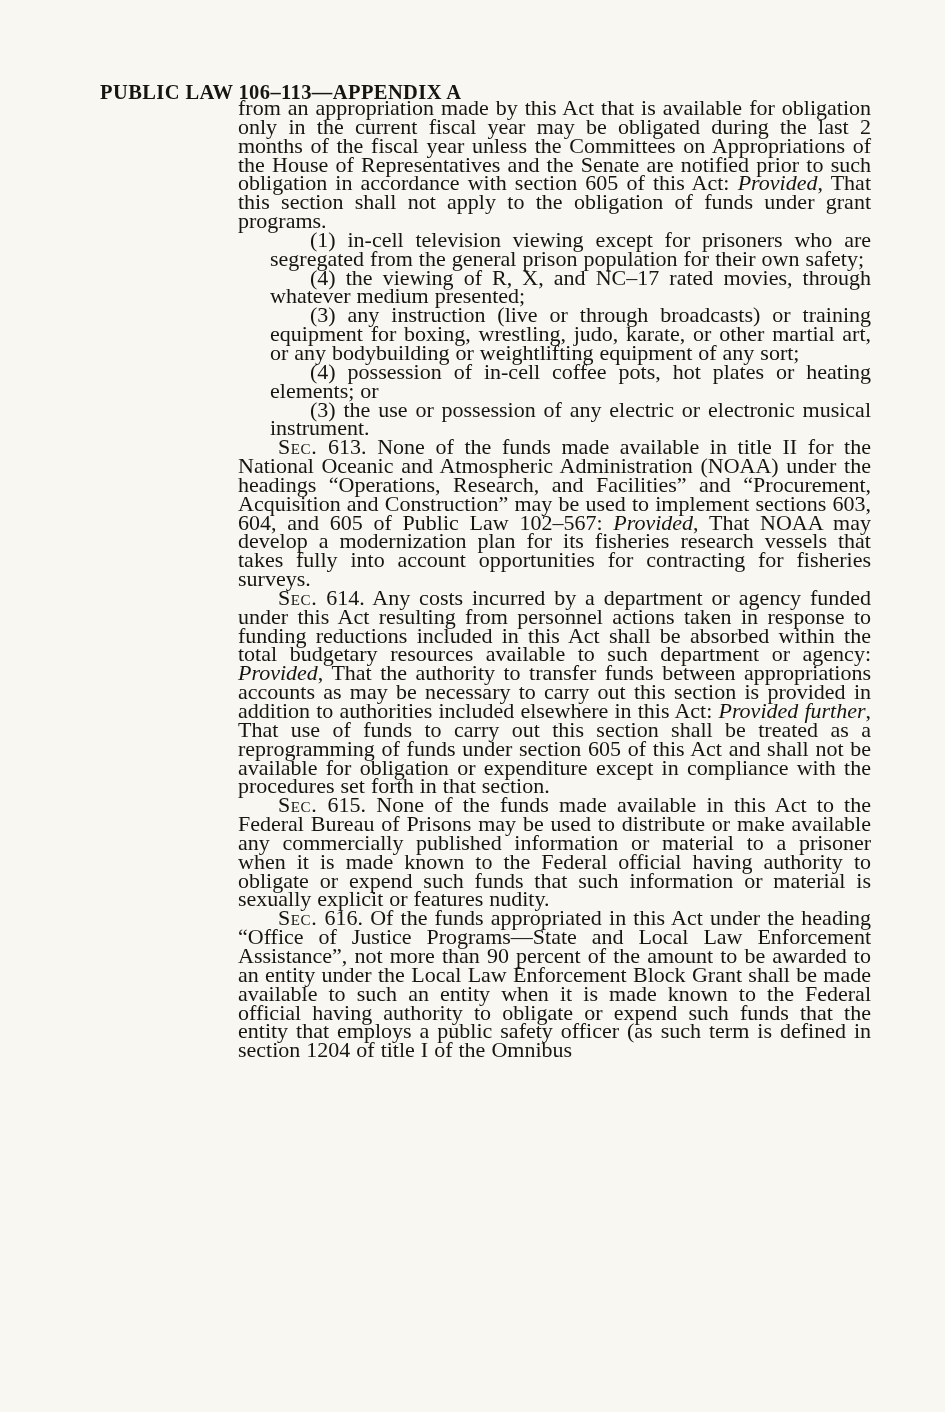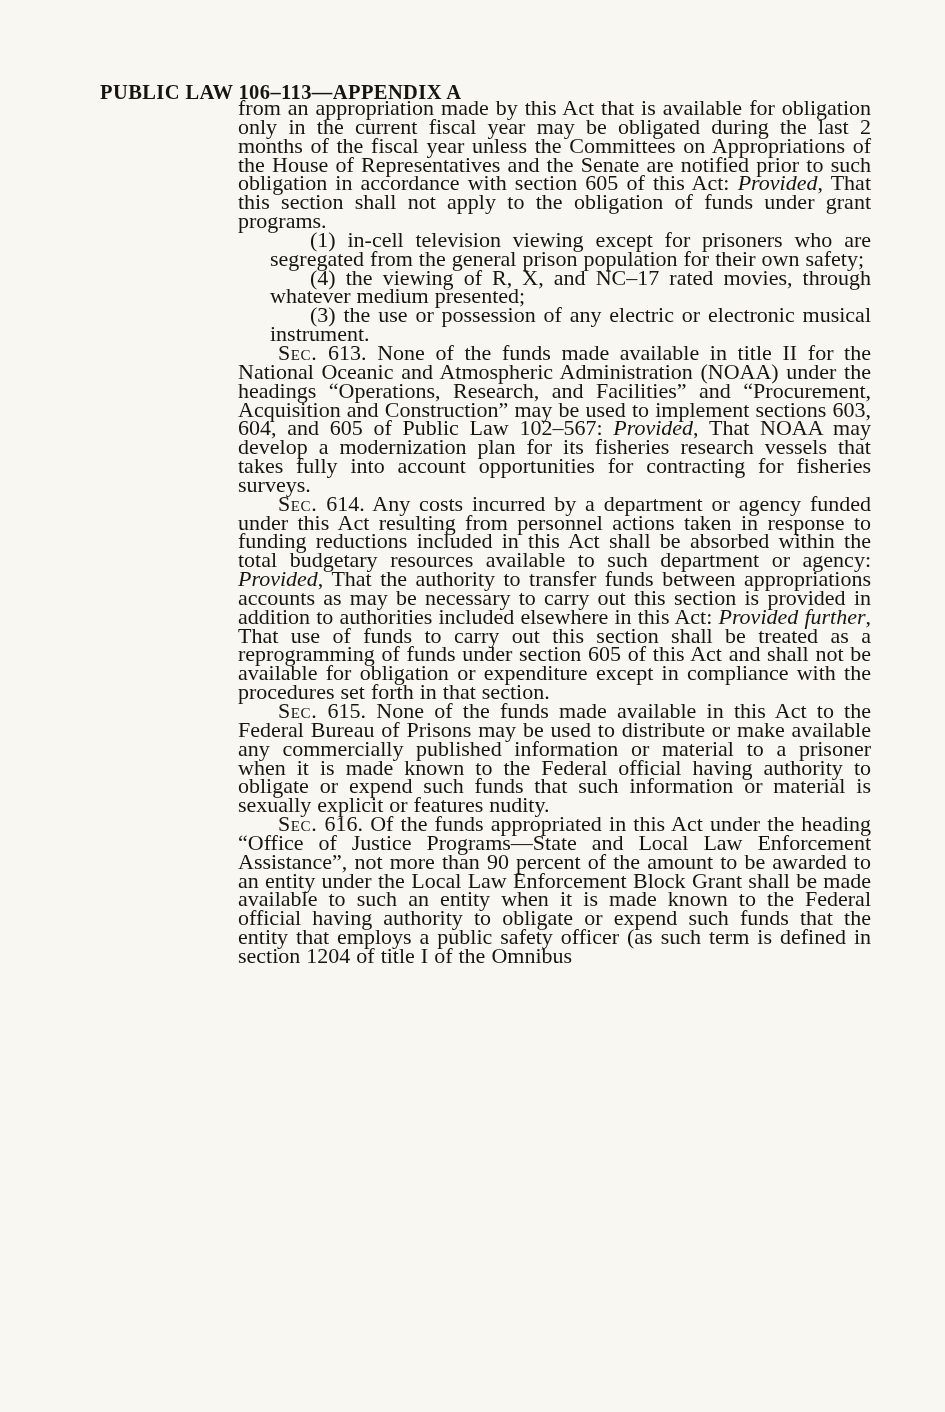--- a/index.html
+++ b/index.html
@@ -53,19 +53,21 @@
 <body>
 
 <div class="page">
   <div class="running-head">
     <span class="law-title">PUBLIC LAW 106–113—APPENDIX A</span>
   </div>
   <div class="doc-body">
       <p class="para flush"><span>from an appropriation made by this Act that is available for obligation only in the current fiscal year may be obligated during the last 2 months of the fiscal year unless the Committees on Appropriations of the House of Representatives and the Senate are notified prior to such obligation in accordance with section 605 of this Act: </span><span class="it">Provided</span><span>, That this section shall not apply to the obligation of funds under grant programs.</span></p>
       <p class="para item"><span>(1) in-cell television viewing except for prisoners who are segregated from the general prison population for their own safety;</span></p>
       <p class="para item"><span>(4) the viewing of R, X, and NC–17 rated movies, through whatever medium presented;</span></p>
+      <p class="para item"><span>(3) any instruction (live or through broadcasts) or training equipment for boxing, wrestling, judo, karate, or other martial art, or any bodybuilding or weightlifting equipment of any sort;</span></p>
+      <p class="para item"><span>(4) possession of in-cell coffee pots, hot plates or heating elements; or</span></p>
       <p class="para item"><span>(3) the use or possession of any electric or electronic musical instrument.</span></p>
       <p class="para section"><span class="sc">Sec.</span><span> 613. None of the funds made available in title II for the National Oceanic and Atmospheric Administration (NOAA) under the headings “Operations, Research, and Facilities” and “Procurement, Acquisition and Construction” may be used to implement sections 603, 604, and 605 of Public Law 102–567: </span><span class="it">Provided</span><span>, That NOAA may develop a modernization plan for its fisheries research vessels that takes fully into account opportunities for contracting for fisheries surveys.</span></p>
       <p class="para section"><span class="sc">Sec.</span><span> 614. Any costs incurred by a department or agency funded under this Act resulting from personnel actions taken in response to funding reductions included in this Act shall be absorbed within the total budgetary resources available to such department or agency: </span><span class="it">Provided</span><span>, That the authority to transfer funds between appropriations accounts as may be necessary to carry out this section is provided in addition to authorities included elsewhere in this Act: </span><span class="it">Provided further</span><span>, That use of funds to carry out this section shall be treated as a reprogramming of funds under section 605 of this Act and shall not be available for obligation or expenditure except in compliance with the procedures set forth in that section.</span></p>
       <p class="para section"><span class="sc">Sec.</span><span> 615. None of the funds made available in this Act to the Federal Bureau of Prisons may be used to distribute or make available any commercially published information or material to a prisoner when it is made known to the Federal official having authority to obligate or expend such funds that such information or material is sexually explicit or features nudity.</span></p>
       <p class="para section"><span class="sc">Sec.</span><span> 616. Of the funds appropriated in this Act under the heading “Office of Justice Programs—State and Local Law Enforcement Assistance”, not more than 90 percent of the amount to be awarded to an entity under the Local Law Enforcement Block Grant shall be made available to such an entity when it is made known to the Federal official having authority to obligate or expend such funds that the entity that employs a public safety officer (as such term is defined in section 1204 of title I of the Omnibus</span></p>
     </div>
 </div>
 
 </body></html>

